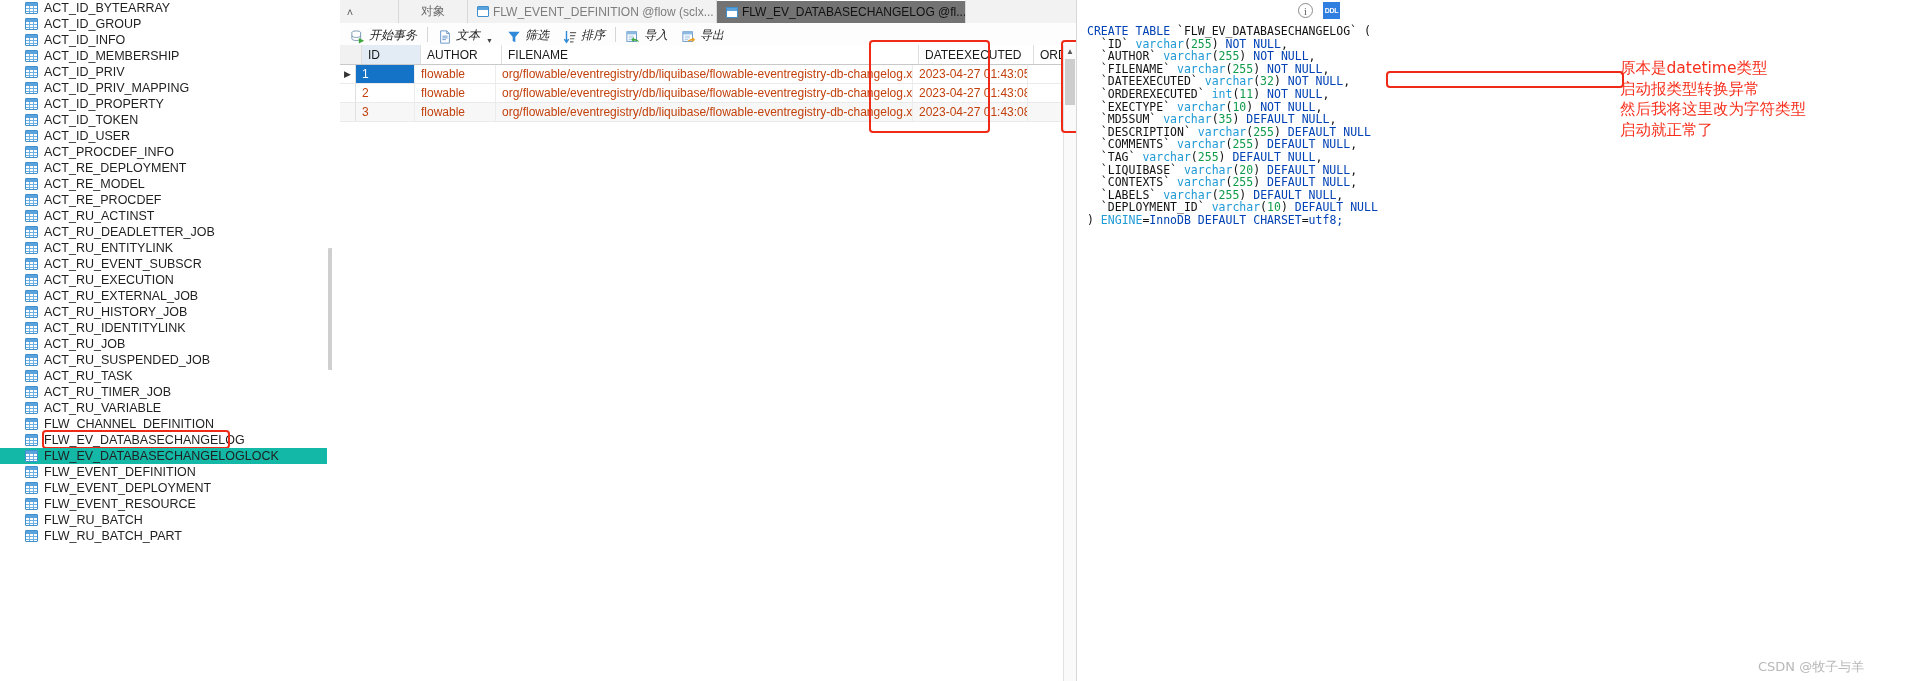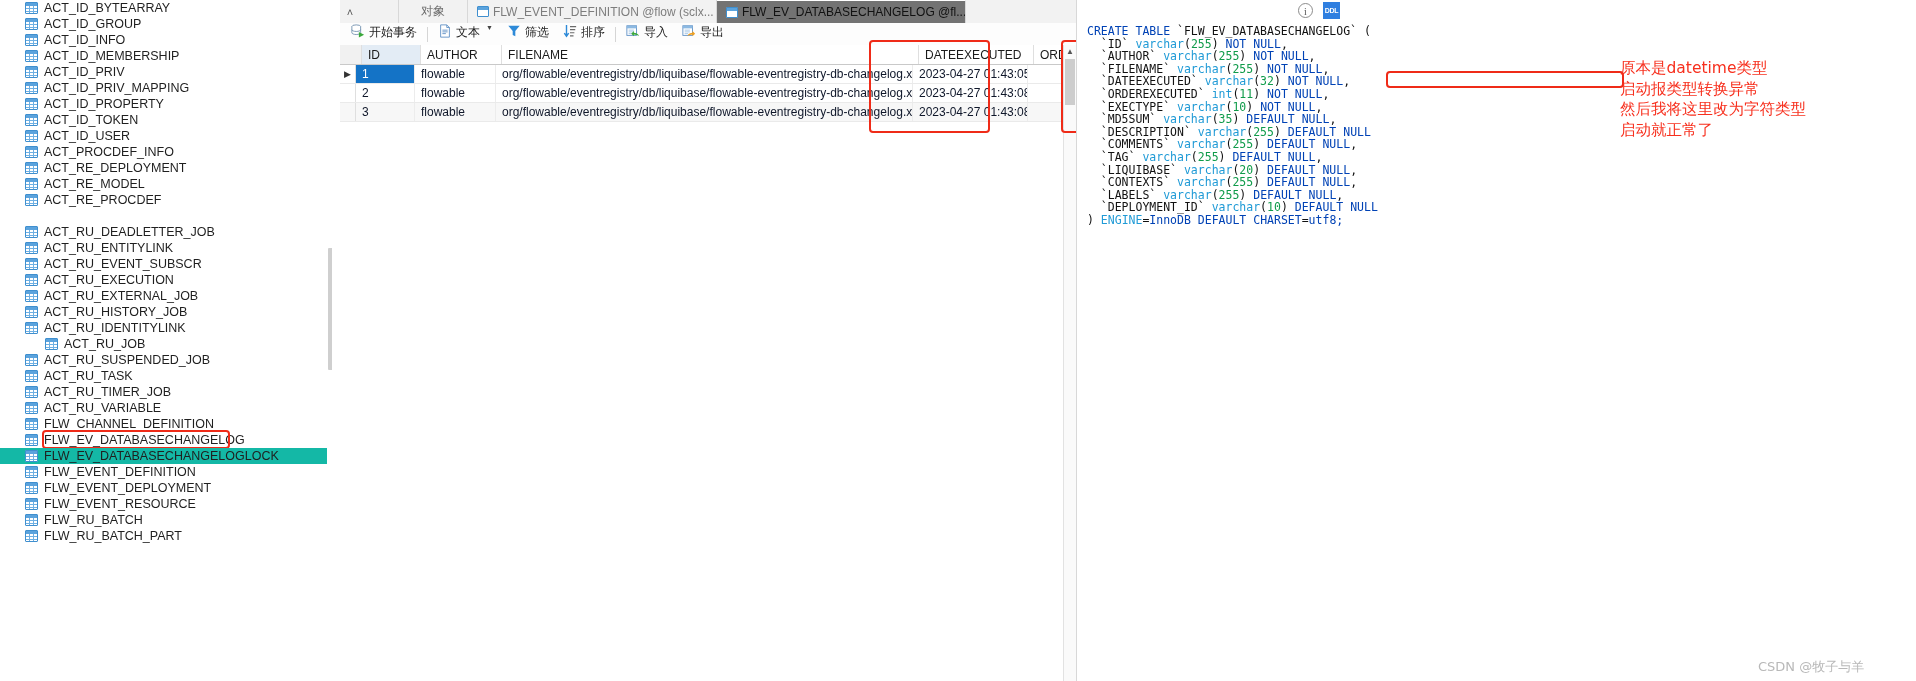--- a/index.html
+++ b/index.html
@@ -78,22 +78,22 @@
     border:1px solid #3f8fcf;border-radius:1px;box-sizing:border-box;position:relative;
   }
   .tab-ico::before{content:"";position:absolute;left:0;top:0;right:0;height:3px;background:#5ba3dd;}
   .tab-filler{flex:1;background:#f2f2f2;}
   #toolbar{
     position:absolute;left:0;top:23px;width:736px;height:22px;
     background:#fdfdfd;border-bottom:1px solid #dcdcdc;
     display:flex;align-items:center;gap:0px;padding-left:4px;
   }
   .tb-item{
-    display:flex;align-items:flex-start;gap:4px;padding:0 7px;height:20px;
-    font-size:12px;color:#222;white-space:nowrap;cursor:default;
+    display:flex;align-items:flex-end;gap:4px;padding:0 7px;height:20px;
+    font-size:12px;color:#222;white-space:nowrap;cursor:default;font-style:italic;
   }
   .tb-sep{width:1px;height:15px;background:#d5d5d5;margin:0 3px;}
   .ico16{width:14px;height:14px;flex:0 0 auto;display:block;}
   .dd-caret{font-size:7px;color:#444;margin-left:2px;}
   
   #grid{
     position:absolute;left:0;top:45px;width:736px;height:636px;background:#fff;
     font-size:12px;overflow:hidden;
   }
   .g-head{
@@ -102,21 +102,21 @@
   .g-head .gcell{
     background:#ffffff;border-right:1px solid #dfdfdf;
     display:flex;align-items:center;padding-left:6px;
     font-size:12px;color:#1a1a1a;overflow:hidden;white-space:nowrap;
   }
   .g-head .gcell.idh{background:#e3ecf5;}
   .g-head .gcell.rowmark{background:#f1f1f1;border-right:1px solid #dfdfdf;}
   .g-row{display:flex;height:18px;border-bottom:1px solid #eaeaea;}
   .g-row .gcell{
     border-right:1px solid #ececec;display:flex;align-items:center;
-    padding-left:6px;overflow:hidden;white-space:nowrap;color:#0f172a;
+    padding-left:6px;overflow:hidden;white-space:nowrap;color:#c2410c;
   }
   .g-row.alt{background:#f7f7f7;}
   .g-row .gcell.rowmark{
     background:#fff;justify-content:center;padding:0;
     color:#333;font-size:9px;border-right:1px solid #dfdfdf;
   }
   .g-row.alt .gcell.rowmark{background:#f7f7f7;}
   .gcell.sel{background:#1473c6;color:#fff;}
   .c-mark{width:15px;flex:0 0 auto;}
   .c-id{width:52px;flex:0 0 auto;}
@@ -222,20 +222,24 @@
         <span class="tbl-label">ACT_RE_DEPLOYMENT</span>
       </div>
       <div class="tbl-row" style="top: 176px; position: absolute; left: 0px; right: 0px;">
         <span class="tbl-ico"></span>
         <span class="tbl-label">ACT_RE_MODEL</span>
       </div>
       <div class="tbl-row" style="top: 192px; position: absolute; left: 0px; right: 0px;">
         <span class="tbl-ico"></span>
         <span class="tbl-label">ACT_RE_PROCDEF</span>
       </div>
+      <div class="tbl-row" style="top: 208px; position: absolute; left: 0px; right: 0px;">
+        <span class="tbl-ico"></span>
+        <span class="tbl-label">ACT_RU_ACTINST</span>
+      </div>
       <div class="tbl-row" style="top: 224px; position: absolute; left: 0px; right: 0px;">
         <span class="tbl-ico"></span>
         <span class="tbl-label">ACT_RU_DEADLETTER_JOB</span>
       </div>
       <div class="tbl-row" style="top: 240px; position: absolute; left: 0px; right: 0px;">
         <span class="tbl-ico"></span>
         <span class="tbl-label">ACT_RU_ENTITYLINK</span>
       </div>
       <div class="tbl-row" style="top: 256px; position: absolute; left: 0px; right: 0px;">
         <span class="tbl-ico"></span>
@@ -250,21 +254,21 @@
         <span class="tbl-label">ACT_RU_EXTERNAL_JOB</span>
       </div>
       <div class="tbl-row" style="top: 304px; position: absolute; left: 0px; right: 0px;">
         <span class="tbl-ico"></span>
         <span class="tbl-label">ACT_RU_HISTORY_JOB</span>
       </div>
       <div class="tbl-row" style="top: 320px; position: absolute; left: 0px; right: 0px;">
         <span class="tbl-ico"></span>
         <span class="tbl-label">ACT_RU_IDENTITYLINK</span>
       </div>
-      <div class="tbl-row" style="top: 336px; position: absolute; left: 0px; right: 0px; margin-left: 20px;">
+      <div class="tbl-row" style="top: 336px; position: absolute; left: 0px; right: 0px;">
         <span class="tbl-ico"></span>
         <span class="tbl-label">ACT_RU_JOB</span>
       </div>
       <div class="tbl-row" style="top: 352px; position: absolute; left: 0px; right: 0px;">
         <span class="tbl-ico"></span>
         <span class="tbl-label">ACT_RU_SUSPENDED_JOB</span>
       </div>
       <div class="tbl-row" style="top: 368px; position: absolute; left: 0px; right: 0px;">
         <span class="tbl-ico"></span>
         <span class="tbl-label">ACT_RU_TASK</span>

